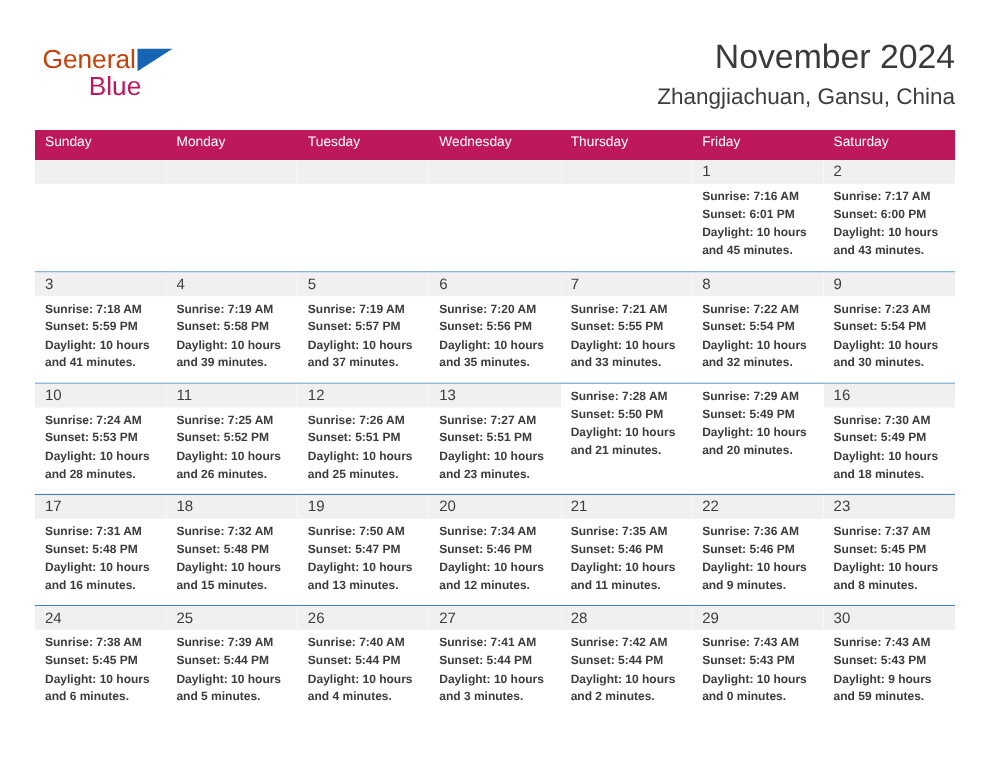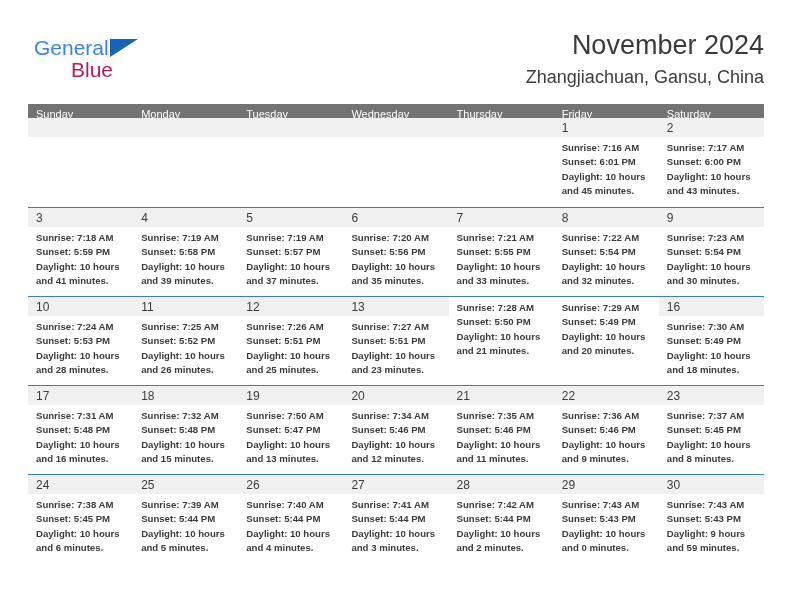--- a/index.html
+++ b/index.html
@@ -35,21 +35,21 @@
     top: 8px;
     width: 180px;
     height: 56px;
   }
   .logo-general {
     position: absolute;
     left: 0;
     top: 0;
     font-size: 21px;
     letter-spacing: 0px;
-    color: #3b82f6;
+    color: #c2410c;
     font-family: "Liberation Sans", sans-serif;
   }
   .logo-triangle {
     position: absolute;
     left: 76px;
     top: 3px;
     width: 0;
     height: 0;
     border-left: 28px solid #1565b4;
     border-bottom: 18px solid transparent;
@@ -85,22 +85,22 @@
 
   
   .calendar {
     position: absolute;
     left: 28px;
     top: 104px;
     width: 736px;
   }
   .weekdays {
     display: flex;
-    background: #737373;
-    height: 14px;
+    background: #be185d;
+    height: 24px;
   }
   .weekday {
     flex: 1 1 0;
     color: #ffffff;
     font-size: 11px;
     line-height: 21px;
     padding-left: 8px;
     box-sizing: border-box;
     white-space: nowrap;
     overflow: hidden;

